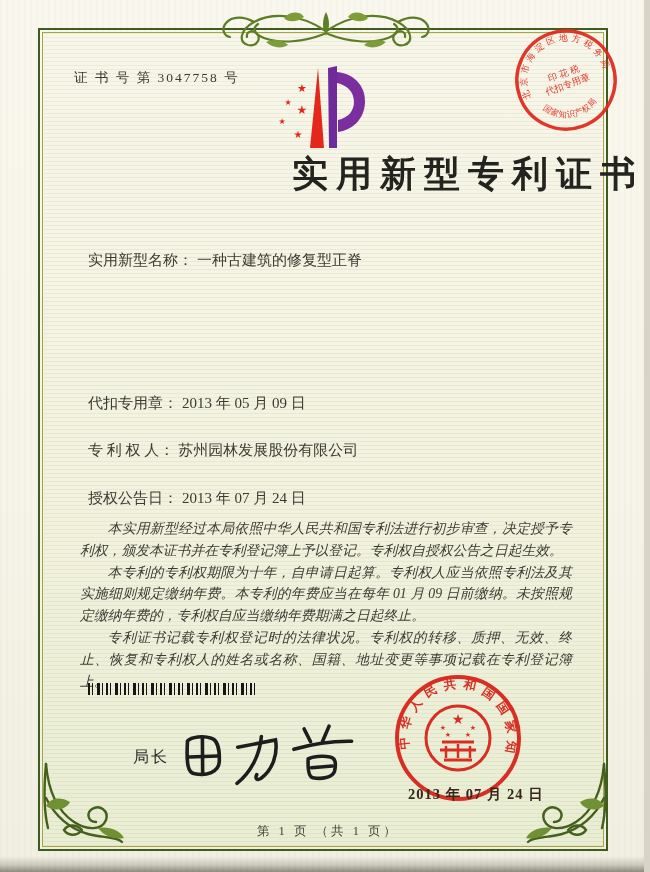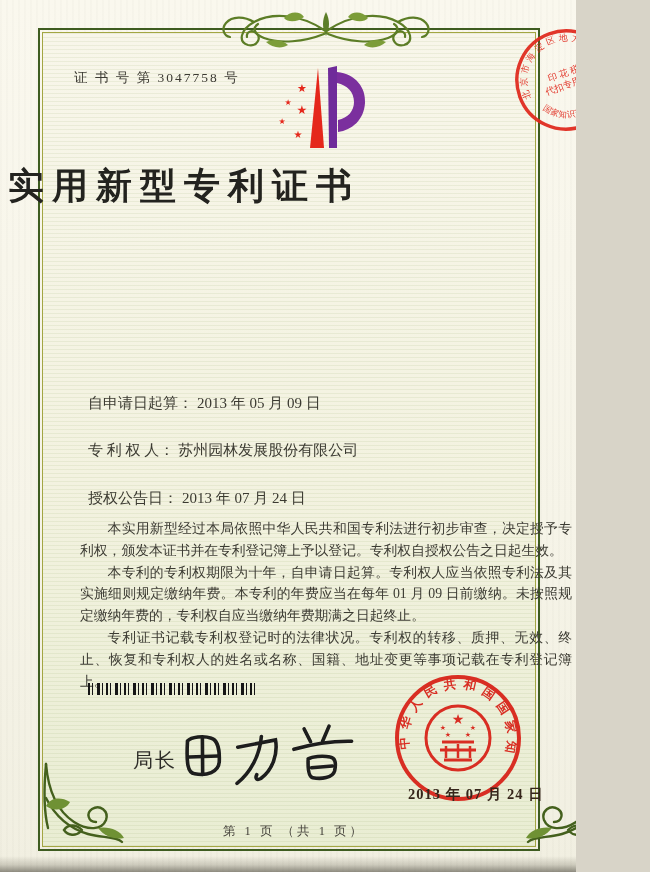--- a/index.html
+++ b/index.html
@@ -1,47 +1,47 @@
 <!DOCTYPE html>
 <html><head>
 <meta charset="utf-8">
 <style>
   html,body{margin:0;padding:0;background:#d8d4c8;}
   .page{
-    position:relative;width:576px;height:872px;overflow:hidden;
+    position:relative;width:644px;height:872px;overflow:hidden;
     background:
       repeating-linear-gradient(90deg, rgba(60,60,40,0.02) 0 2px, rgba(255,255,255,0) 2px 6px),
       linear-gradient(180deg,#faf8ee 0%,#f6f4e8 60%,#f1efe1 100%);
     font-family:"Liberation Serif","DejaVu Serif",serif;
   }
   .frame{position:absolute;left:38px;top:28px;right:36px;bottom:21px;border:2px solid #3e5c20;z-index:1;}
   .frame-inner{
     position:absolute;inset:2px;border:1px solid #a3a643;
     background:
       repeating-linear-gradient(180deg, rgba(140,165,95,0.12) 0 1px, rgba(255,255,255,0) 1px 4px),
       linear-gradient(180deg,#f8f6ea 0%,#f3f2e0 55%,#e9edd3 100%);
   }
   .cert-no{position:absolute;left:74px;top:69px;z-index:3;font-size:13.5px;letter-spacing:2px;color:#3c3a33;}
   .logo{position:absolute;left:258px;top:56px;width:112px;height:100px;z-index:3;}
   .tax-stamp{position:absolute;left:512px;top:26px;width:108px;height:108px;z-index:6;transform:rotate(-20deg);opacity:.93;}
-  .title{position:absolute;left:0;right:0;top:162px;z-index:3;text-align:left;font-size:36px;font-weight:700;
+  .title{position:absolute;left:0;right:0;top:150px;z-index:3;text-align:right;font-size:36px;font-weight:700;
          letter-spacing:8px;text-indent:8px;color:#23231f;}
   .field{position:absolute;left:88px;width:480px;z-index:3;font-size:15px;color:#3b3a31;white-space:nowrap;}
   .field .lab{margin-right:4px;}
   .f1{top:251px}.f2{top:299px}.f3{top:347px}.f4{top:394px}.f5{top:441px}.f6{top:489px}
   .paras{position:absolute;left:80px;width:492px;top:518px;z-index:3;font-size:13.8px;line-height:21.8px;
-         color:#3c3b33;text-align:justify;}
+         color:#3c3b33;text-align:justify;font-style:italic;}
   .paras p{margin:0;text-indent:2em;}
   .barcode{position:absolute;left:88px;top:683px;width:170px;height:12px;z-index:3;
     background:repeating-linear-gradient(90deg,
       #161616 0 2px, rgba(0,0,0,0) 2px 4px,
       #161616 4px 5px, rgba(0,0,0,0) 5px 9px,
       #161616 9px 12px, rgba(0,0,0,0) 12px 14px,
       #161616 14px 15px, rgba(0,0,0,0) 15px 18px);}
-  .sig-role{position:absolute;left:133px;top:747px;z-index:3;font-size:20px;letter-spacing:2px;color:#2e2d28;text-align:right;}
+  .sig-role{position:absolute;left:133px;top:747px;z-index:3;font-size:16px;letter-spacing:2px;color:#2e2d28;text-align:right;}
   .sig-svg{position:absolute;left:172px;top:710px;width:205px;height:88px;z-index:3;transform:rotate(-2deg);}
   .seal{position:absolute;left:390px;top:670px;width:136px;height:136px;z-index:5;opacity:.95;}
   .seal-date{position:absolute;left:408px;top:785px;z-index:7;font-size:14.5px;font-weight:700;
              letter-spacing:1px;color:#36261b;white-space:nowrap;}
   .footer{position:absolute;left:0;right:0;top:823px;z-index:3;text-align:center;font-size:12.5px;
           letter-spacing:3px;color:#45423b;padding-left:12px;}
   .garland{position:absolute;left:206px;top:8px;width:240px;height:46px;z-index:4;}
   .corner{position:absolute;width:92px;height:92px;z-index:4;}
   .corner-bl{left:40px;top:758px;}
   .corner-br{left:518px;top:758px;transform:scaleX(-1);}
@@ -134,22 +134,25 @@
       <text font-size="8.5" fill="#e0281c">
         <textPath href="#taxArcBottom" startOffset="4" textLength="62" lengthAdjust="spacing">国家知识产权局</textPath>
       </text>
       <text x="55" y="51" text-anchor="middle" font-size="9.5" fill="#e0281c">印 花 税</text>
       <text x="55" y="63" text-anchor="middle" font-size="9.5" fill="#e0281c">代扣专用章</text>
     </g>
   </svg>
 
   <div class="title">实用新型专利证书</div>
 
+  <div class="field f1">
+    <span class="lab">实用新型名称：</span><span>一种古建筑的修复型正脊</span>
+  </div>
   <div class="field f4">
-    <span class="lab">自申请日起算：</span><span>2013 年 05 月 09 日</span>
+    <span class="lab">代扣专用章：</span><span>2013 年 05 月 09 日</span>
   </div>
   <div class="field f5">
     <span class="lab">专 利 权 人：</span><span>苏州园林发展股份有限公司</span>
   </div>
   <div class="field f6">
     <span class="lab">授权公告日：</span><span>2013 年 07 月 24 日</span>
   </div>
 
   <div class="paras">
     <p>本实用新型经过本局依照中华人民共和国专利法进行初步审查，决定授予专利权，颁发本证书并在专利登记簿上予以登记。专利权自授权公告之日起生效。</p>

